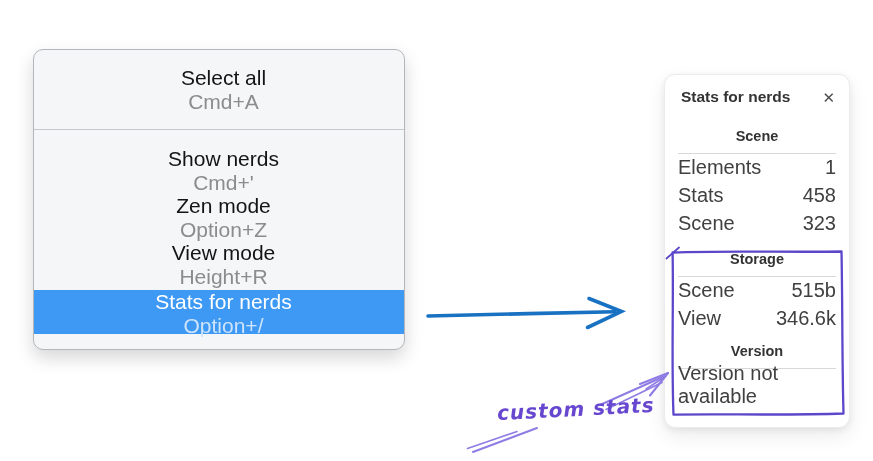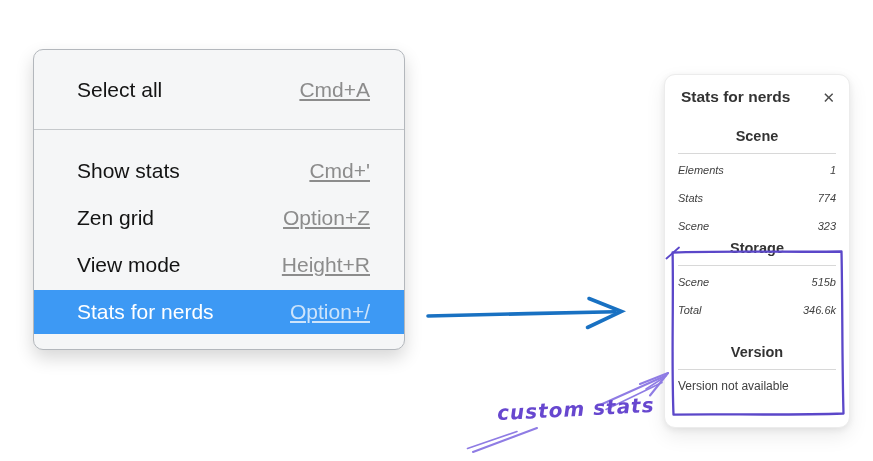--- a/index.html
+++ b/index.html
@@ -8,45 +8,45 @@
   .canvas { position:relative; width:873px; height:461px; background:#ffffff; }
 
   
   .menu { position:absolute; left:33px; top:49px; width:372px; height:301px;
           background:#f5f6f7; border:1.5px solid #b3b7bc; border-radius:10px;
           box-shadow:0 8px 18px rgba(0,0,0,0.16); overflow:hidden; }
   .menu-group { padding:16px 0; }
   .menu-group.second { padding-top:17px; padding-bottom:17px; }
   .menu-divider { height:0; border-top:1.5px solid #c6c9cc; }
   .menu-item { display:flex; justify-content:space-between; align-items:center;
-               height:47px; padding:0 34px 0 43px; font-size:21px; cursor:default; }
+               height:47px; padding:0 34px 0 43px; font-size:21px; cursor:default;flex-direction:column; }
   .mi-label { color:#141414; }
-  .mi-shortcut { color:#8c8c8c;text-decoration:underline; }
+  .mi-shortcut { color:#8c8c8c; }
   .menu-item.selected { background:#3d99f4; height:44px; margin-top:2px; }
   .menu-item.selected .mi-label { color:#ffffff; }
   .menu-item.selected .mi-shortcut { color:#cde4fb; }
 
   
   .panel { position:absolute; left:664px; top:74px; width:186px; height:354px;
            background:#ffffff; border:1px solid #ececec; border-radius:11px;
            box-shadow:0 2px 6px rgba(0,0,0,0.07), 0 8px 20px rgba(0,0,0,0.08);
            color:#3c3c3c; z-index:1; }
   .panel-header { display:flex; justify-content:space-between; align-items:center;
                   padding:13px 14px 0 16px; }
   .panel-title { font-size:15.5px; font-weight:700; color:#333333; }
   .close-btn { font-size:15px; color:#4d4d4d; cursor:pointer; line-height:1; }
   .panel-body { padding:0 13px; }
   .sec-heading { text-align:center; font-weight:700; font-size:14.5px; color:#333333; }
   .rule { height:1px; background:#d8d8d8; margin-top:9px; margin-bottom:2px; }
-  .stat-row { display:flex; justify-content:space-between; align-items:center;
-              height:28px; font-size:11px; color:#404040;font-style:italic; }
+  .stat-row { display:flex; justify-content:space-between; align-items:flex-start;
+              height:28px; font-size:20px; color:#404040; }
   .sec.scene   { margin-top:22px; }
-  .sec.storage { }
-  .sec.version { margin-top:20px; }
-  .note-row { height:28px; display:flex; align-items:center; font-size:12px; color:#404040; }
+  .sec.storage { margin-top:11px; }
+  .sec.version { margin-top:8px; }
+  .note-row { height:28px; display:flex; align-items:center; font-size:20px; color:#404040; }
 
   
   .overlay { position:absolute; left:0; top:0; width:873px; height:461px;
              pointer-events:none; z-index:5; }
   .annotation-label { position:absolute; left:497px; top:397px; z-index:5;
                       font-family:"DejaVu Sans", sans-serif; font-style:italic;
                       font-weight:700; font-size:20px; letter-spacing:1px;
                       color:#6747cf; transform:rotate(-3deg); pointer-events:none; }
 </style>
 </head>
@@ -57,25 +57,25 @@
   <div class="menu">
     <div class="menu-group">
       <div class="menu-item">
         <span class="mi-label">Select all</span>
         <span class="mi-shortcut">Cmd+A</span>
       </div>
     </div>
     <div class="menu-divider"></div>
     <div class="menu-group second">
       <div class="menu-item">
-        <span class="mi-label">Show stats</span>
+        <span class="mi-label">Show nerds</span>
         <span class="mi-shortcut">Cmd+'</span>
       </div>
       <div class="menu-item">
-        <span class="mi-label">Zen grid</span>
+        <span class="mi-label">Zen mode</span>
         <span class="mi-shortcut">Option+Z</span>
       </div>
       <div class="menu-item">
         <span class="mi-label">View mode</span>
         <span class="mi-shortcut">Height+R</span>
       </div>
       <div class="menu-item selected">
         <span class="mi-label">Stats for nerds</span>
         <span class="mi-shortcut">Option+/</span>
       </div>
@@ -91,37 +91,37 @@
 
       <div class="sec scene">
         <div class="sec-heading">Scene</div>
         <div class="rule"></div>
         <div class="stat-row">
           <span>Elements</span>
           <span>1</span>
         </div>
         <div class="stat-row">
           <span>Stats</span>
-          <span>774</span>
+          <span>458</span>
         </div>
         <div class="stat-row">
           <span>Scene</span>
           <span>323</span>
         </div>
       </div>
 
       <div class="sec storage">
         <div class="sec-heading">Storage</div>
         <div class="rule"></div>
         <div class="stat-row">
           <span>Scene</span>
           <span>515b</span>
         </div>
         <div class="stat-row">
-          <span>Total</span>
+          <span>View</span>
           <span>346.6k</span>
         </div>
       </div>
 
       <div class="sec version">
         <div class="sec-heading">Version</div>
         <div class="rule"></div>
         <div class="note-row">Version not available</div>
       </div>
 

